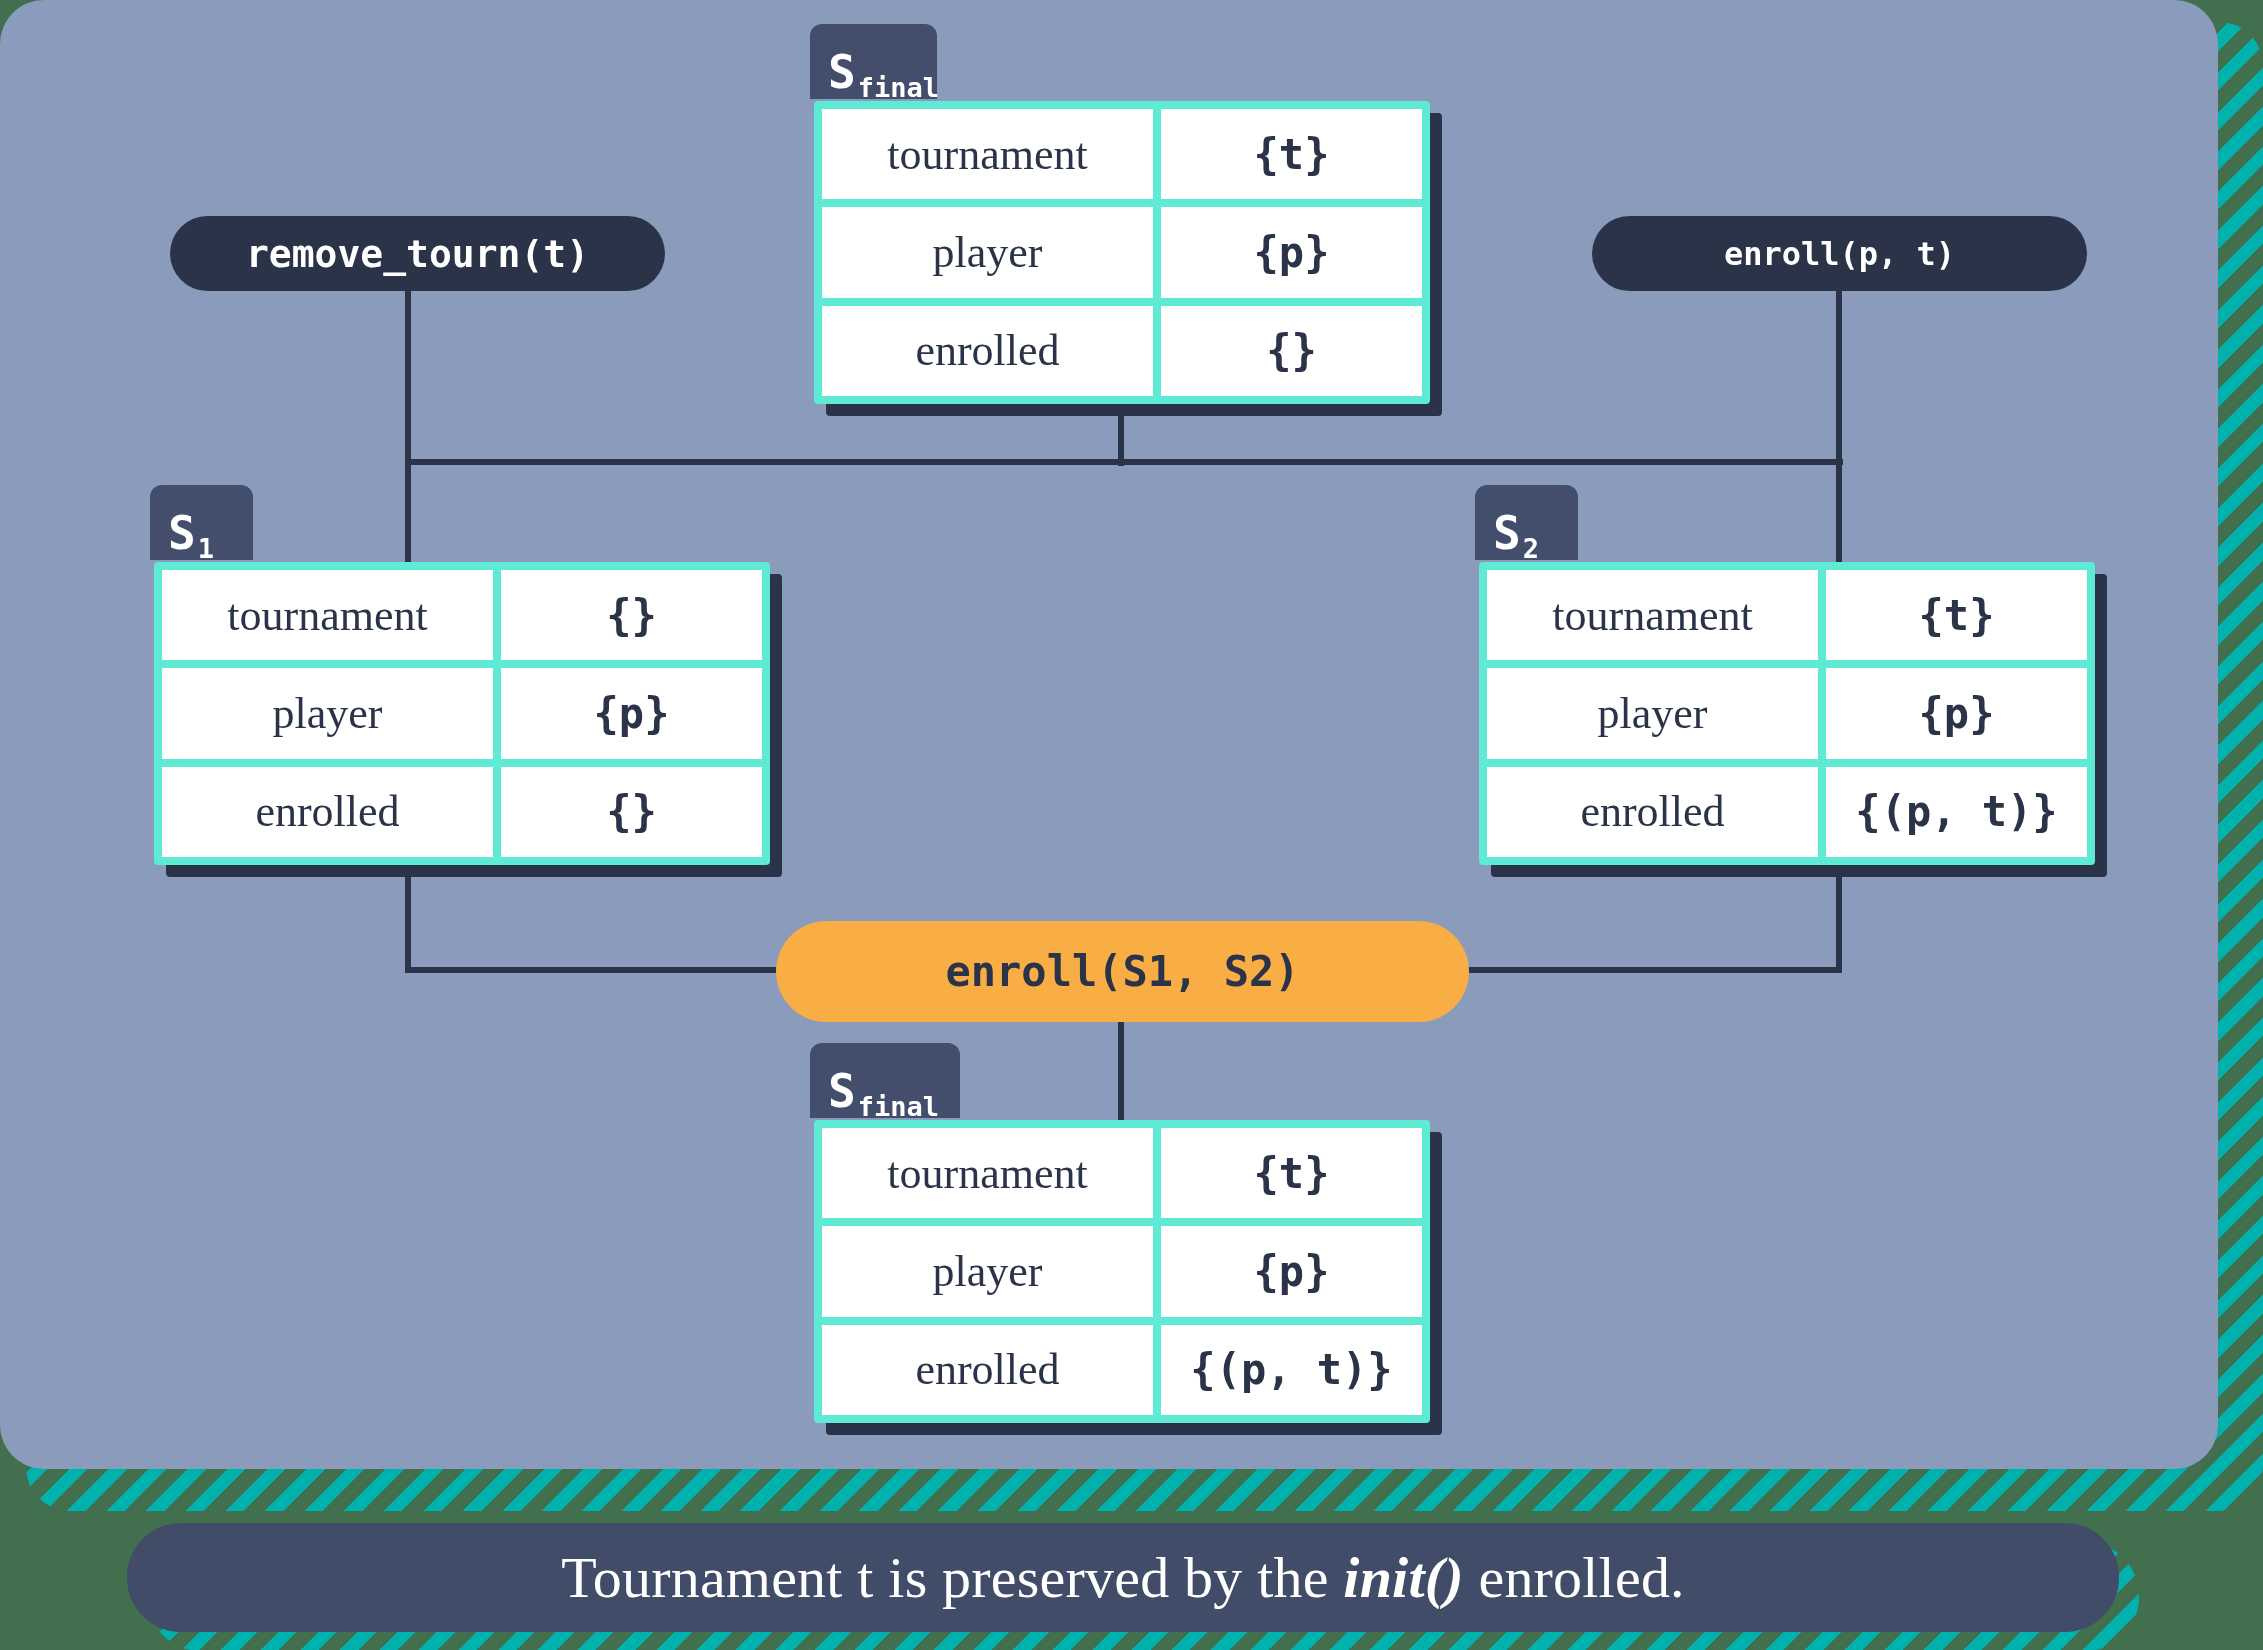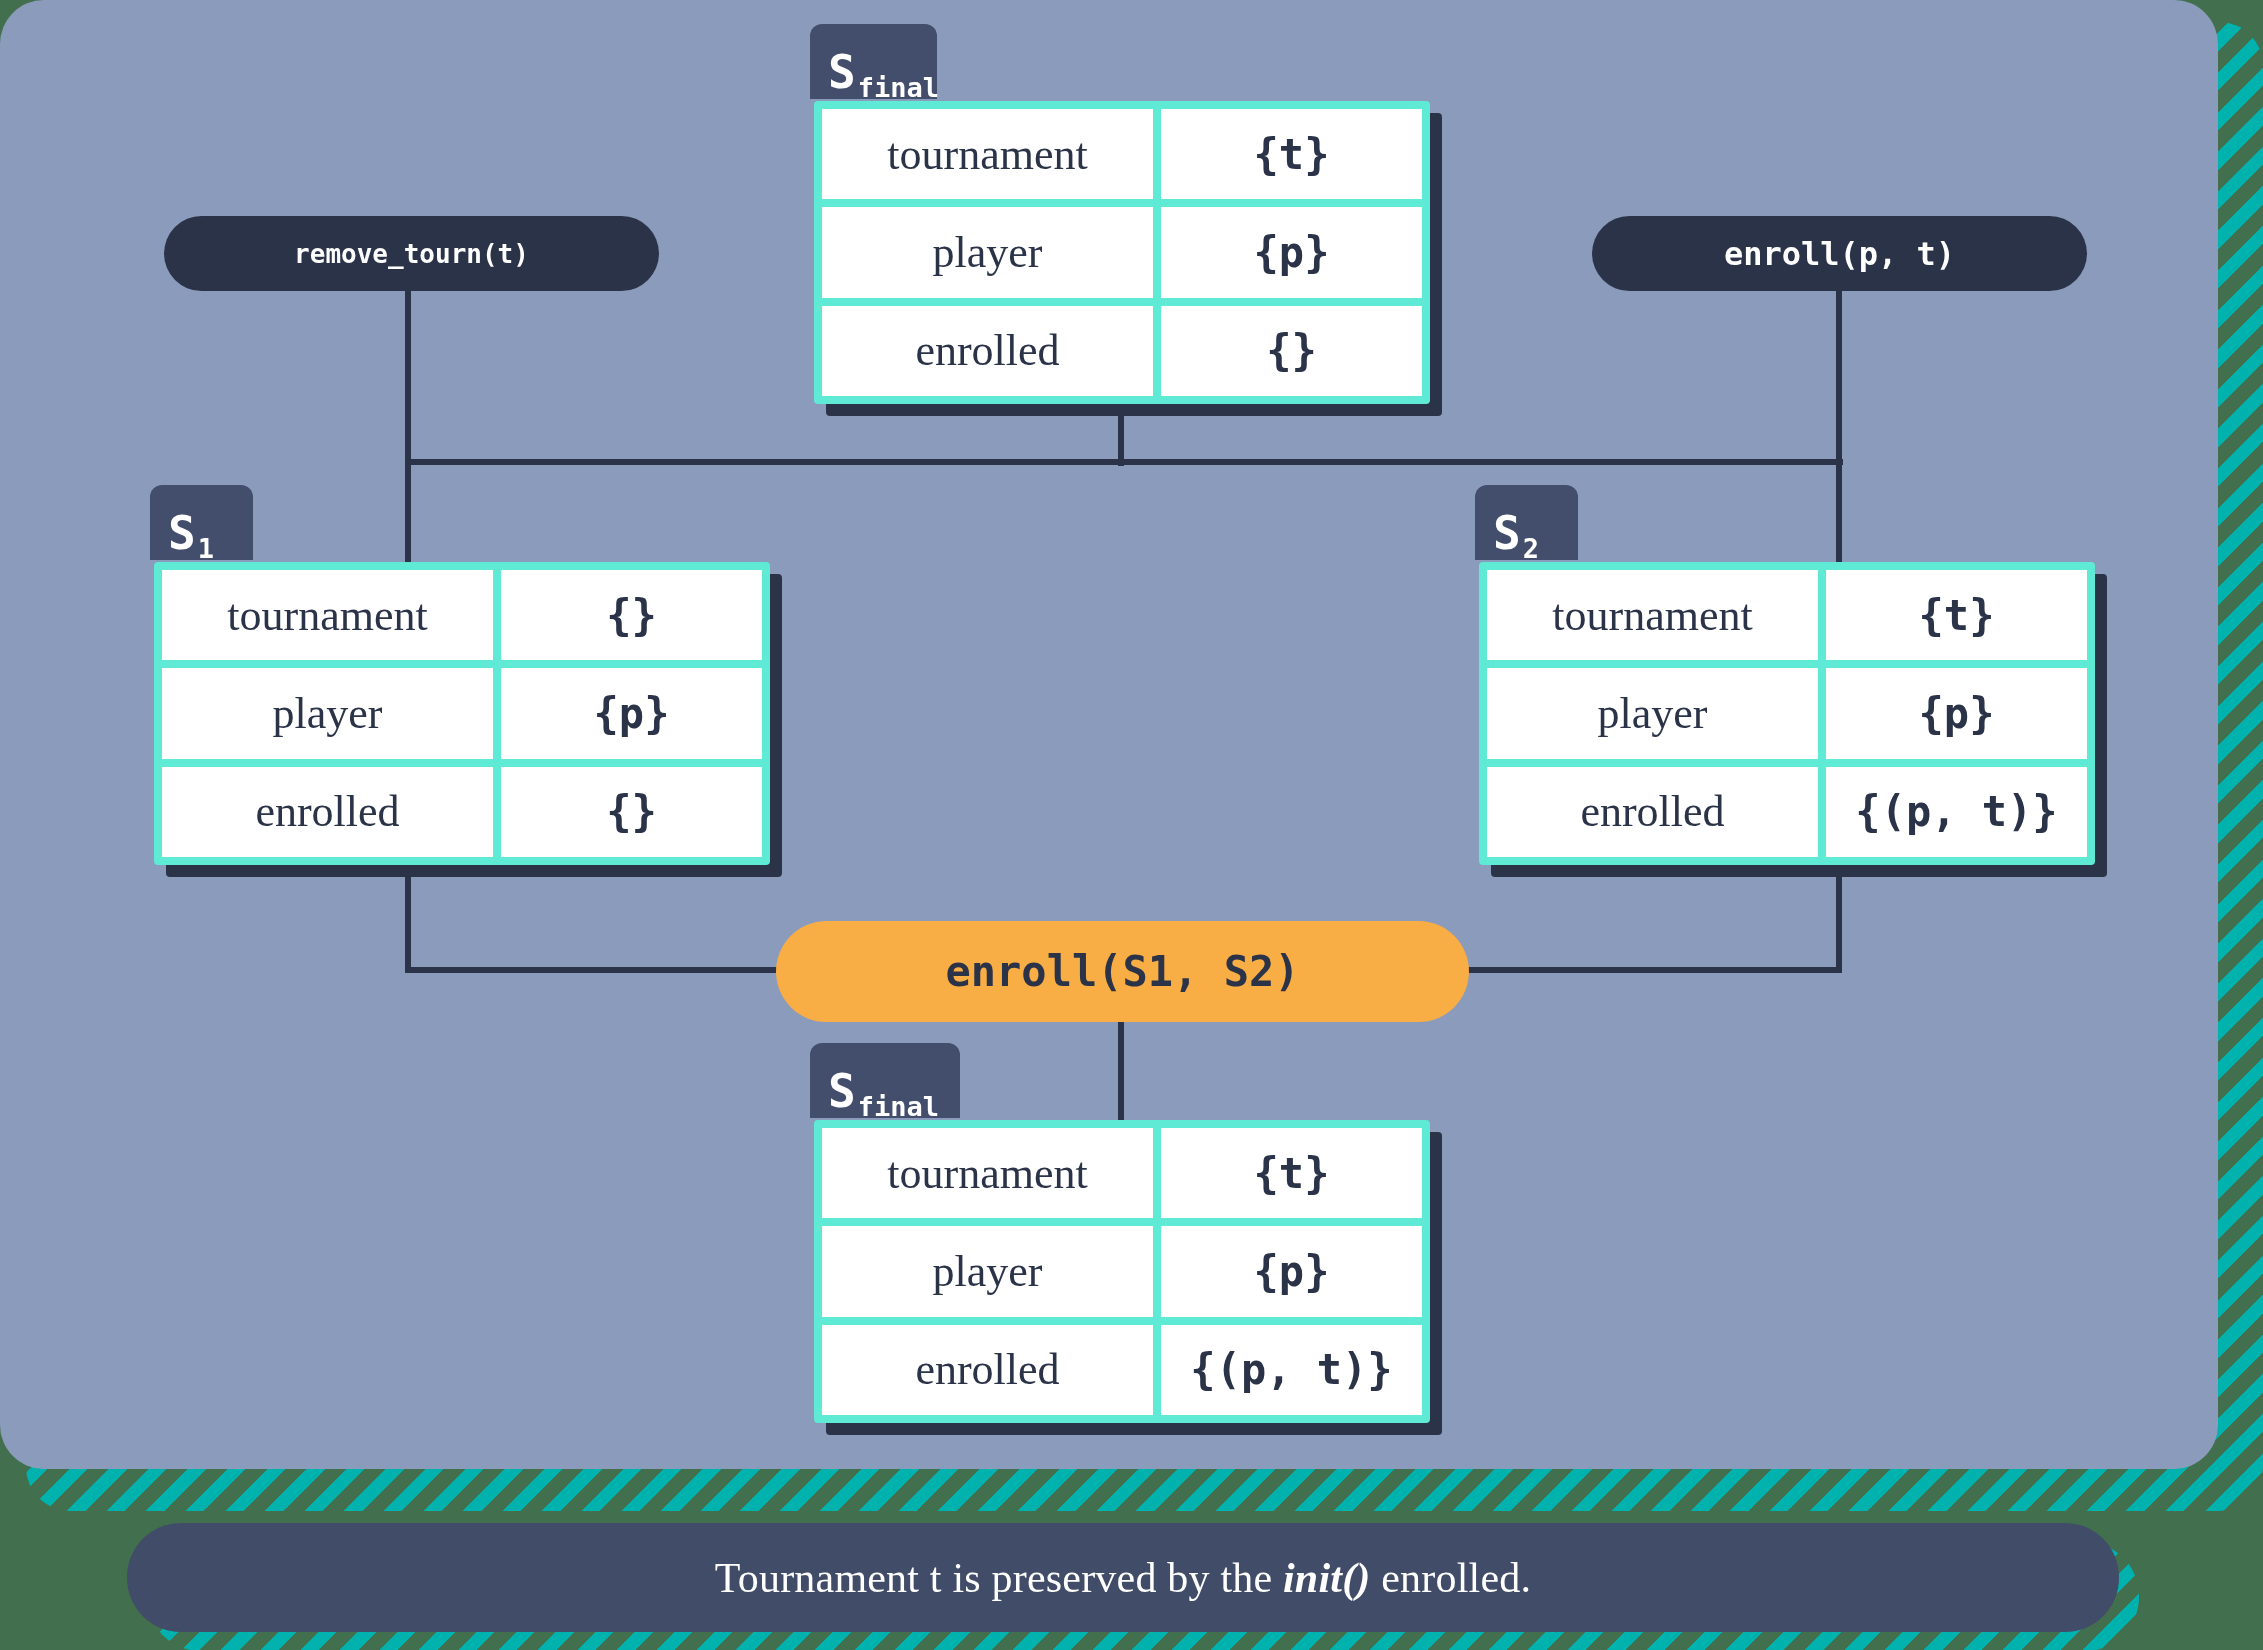--- a/index.html
+++ b/index.html
@@ -63,21 +63,21 @@
     top: 1523px;
     width: 1992px;
     height: 109px;
     background: #414c68;
     border-radius: 54px;
     display: flex;
     align-items: center;
     justify-content: center;
     color: #ffffff;
     font-family: "Liberation Serif", serif;
-    font-size: 42px;
+    font-size: 58px;
     letter-spacing: 0.2px;
     white-space: pre;
   }
   #caption-bar .em {
     font-weight: bold;
     font-style: italic;
   }
 
   
   .line {
@@ -222,21 +222,21 @@
           <div class="cell key" style="flex:0 0 331px;">player</div>
           <div class="cell val" style="flex:1;">{p}</div>
         </div>
         <div class="row">
           <div class="cell key" style="flex:0 0 331px;">enrolled</div>
           <div class="cell val" style="flex:1;">{}</div>
         </div>
       </div>
     </div>
 
-    <div class="pill dark" style="left:164px; top:216px; width:495px; height:75px; font-size:26px;">remove_tourn(t)</div>
+    <div class="pill dark" style="left:170px; top:216px; width:495px; height:75px; font-size:38px;">remove_tourn(t)</div>
 
     <div class="pill dark" style="left:1592px; top:216px; width:495px; height:75px; font-size:32px;">enroll(p, t)</div>
 
     <div class="state" style="left:150px; top:485px; width:624px; height:392px;">
       <div class="tab" style="width:103px; height:75px;">
         <span class="s">S</span>
           <span class="sub">1</span>
       </div>
       <div class="tbl-shadow" style="left:16px; top:89px; width:616px; height:303px;"></div>
       <div class="tbl" style="left:4px; top:77px; width:616px; height:303px;">

